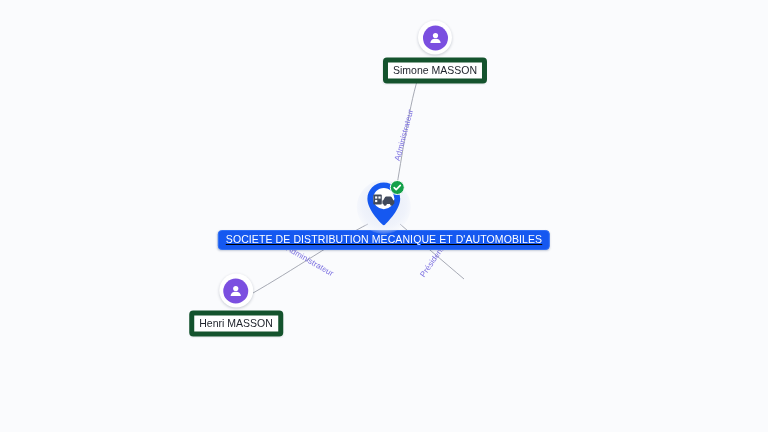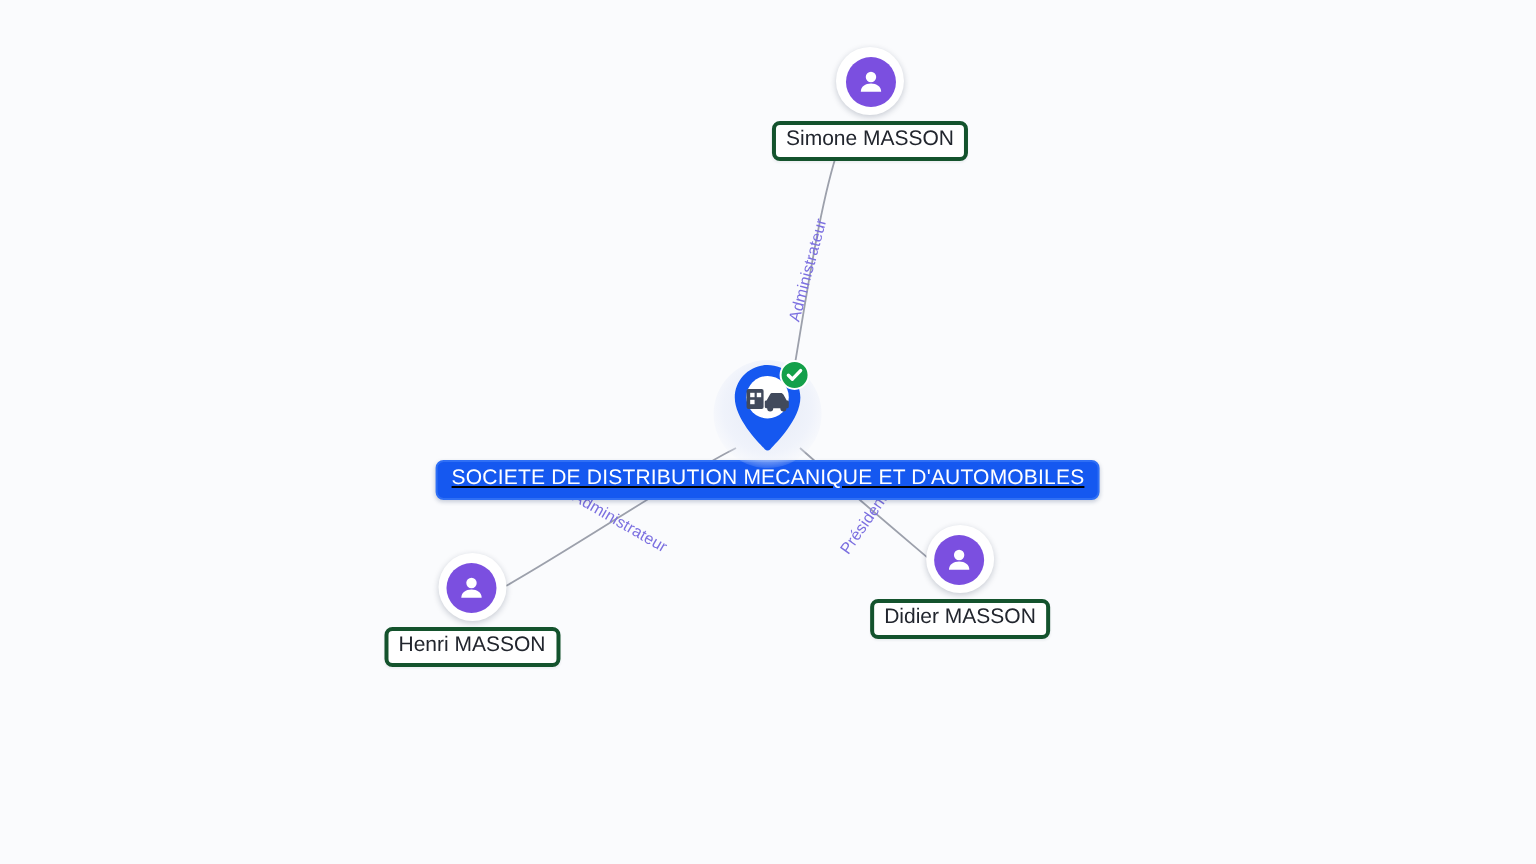--- a/index.html
+++ b/index.html
@@ -55,21 +55,21 @@
     background: #7b4fe0;
     display: flex;
     align-items: center;
     justify-content: center;
   }
   .person-inner svg { display: block; }
 
   .person-label {
     margin-top: 3px;
     background: #ffffff;
-    border: 2px solid #14532d;
+    border: 5px solid #14532d;
     border-radius: 4px;
     padding: 1px 5px 2px 5px;
     font-size: 10.5px;
     line-height: 13px;
     color: #22262e;
     white-space: nowrap;
     box-shadow: 0 1px 1px rgba(20,30,60,0.05);
   }
 
   
@@ -215,25 +215,14 @@
       <div class="person-inner">
         <svg width="15" height="15" viewBox="0 0 15 15" xmlns="http://www.w3.org/2000/svg">
           <circle cx="7.5" cy="5" r="2.6" fill="#ffffff"></circle>
           <path d="M2.4 12.4 C2.4 9.7 4.7 8.2 7.5 8.2 C10.3 8.2 12.6 9.7 12.6 12.4 Z" fill="#ffffff"></path>
         </svg>
       </div>
     </div>
     <div class="person-label">Henri MASSON</div>
   </div>
 
-  <div class="node" style="left:480px; top:291px;">
-    <div class="person-circle">
-      <div class="person-inner">
-        <svg width="15" height="15" viewBox="0 0 15 15" xmlns="http://www.w3.org/2000/svg">
-          <circle cx="7.5" cy="5" r="2.6" fill="#ffffff"></circle>
-          <path d="M2.4 12.4 C2.4 9.7 4.7 8.2 7.5 8.2 C10.3 8.2 12.6 9.7 12.6 12.4 Z" fill="#ffffff"></path>
-        </svg>
-      </div>
-    </div>
-    <div class="person-label">Didier MASSON</div>
-  </div>
 
 </div>
 
 </body></html>

